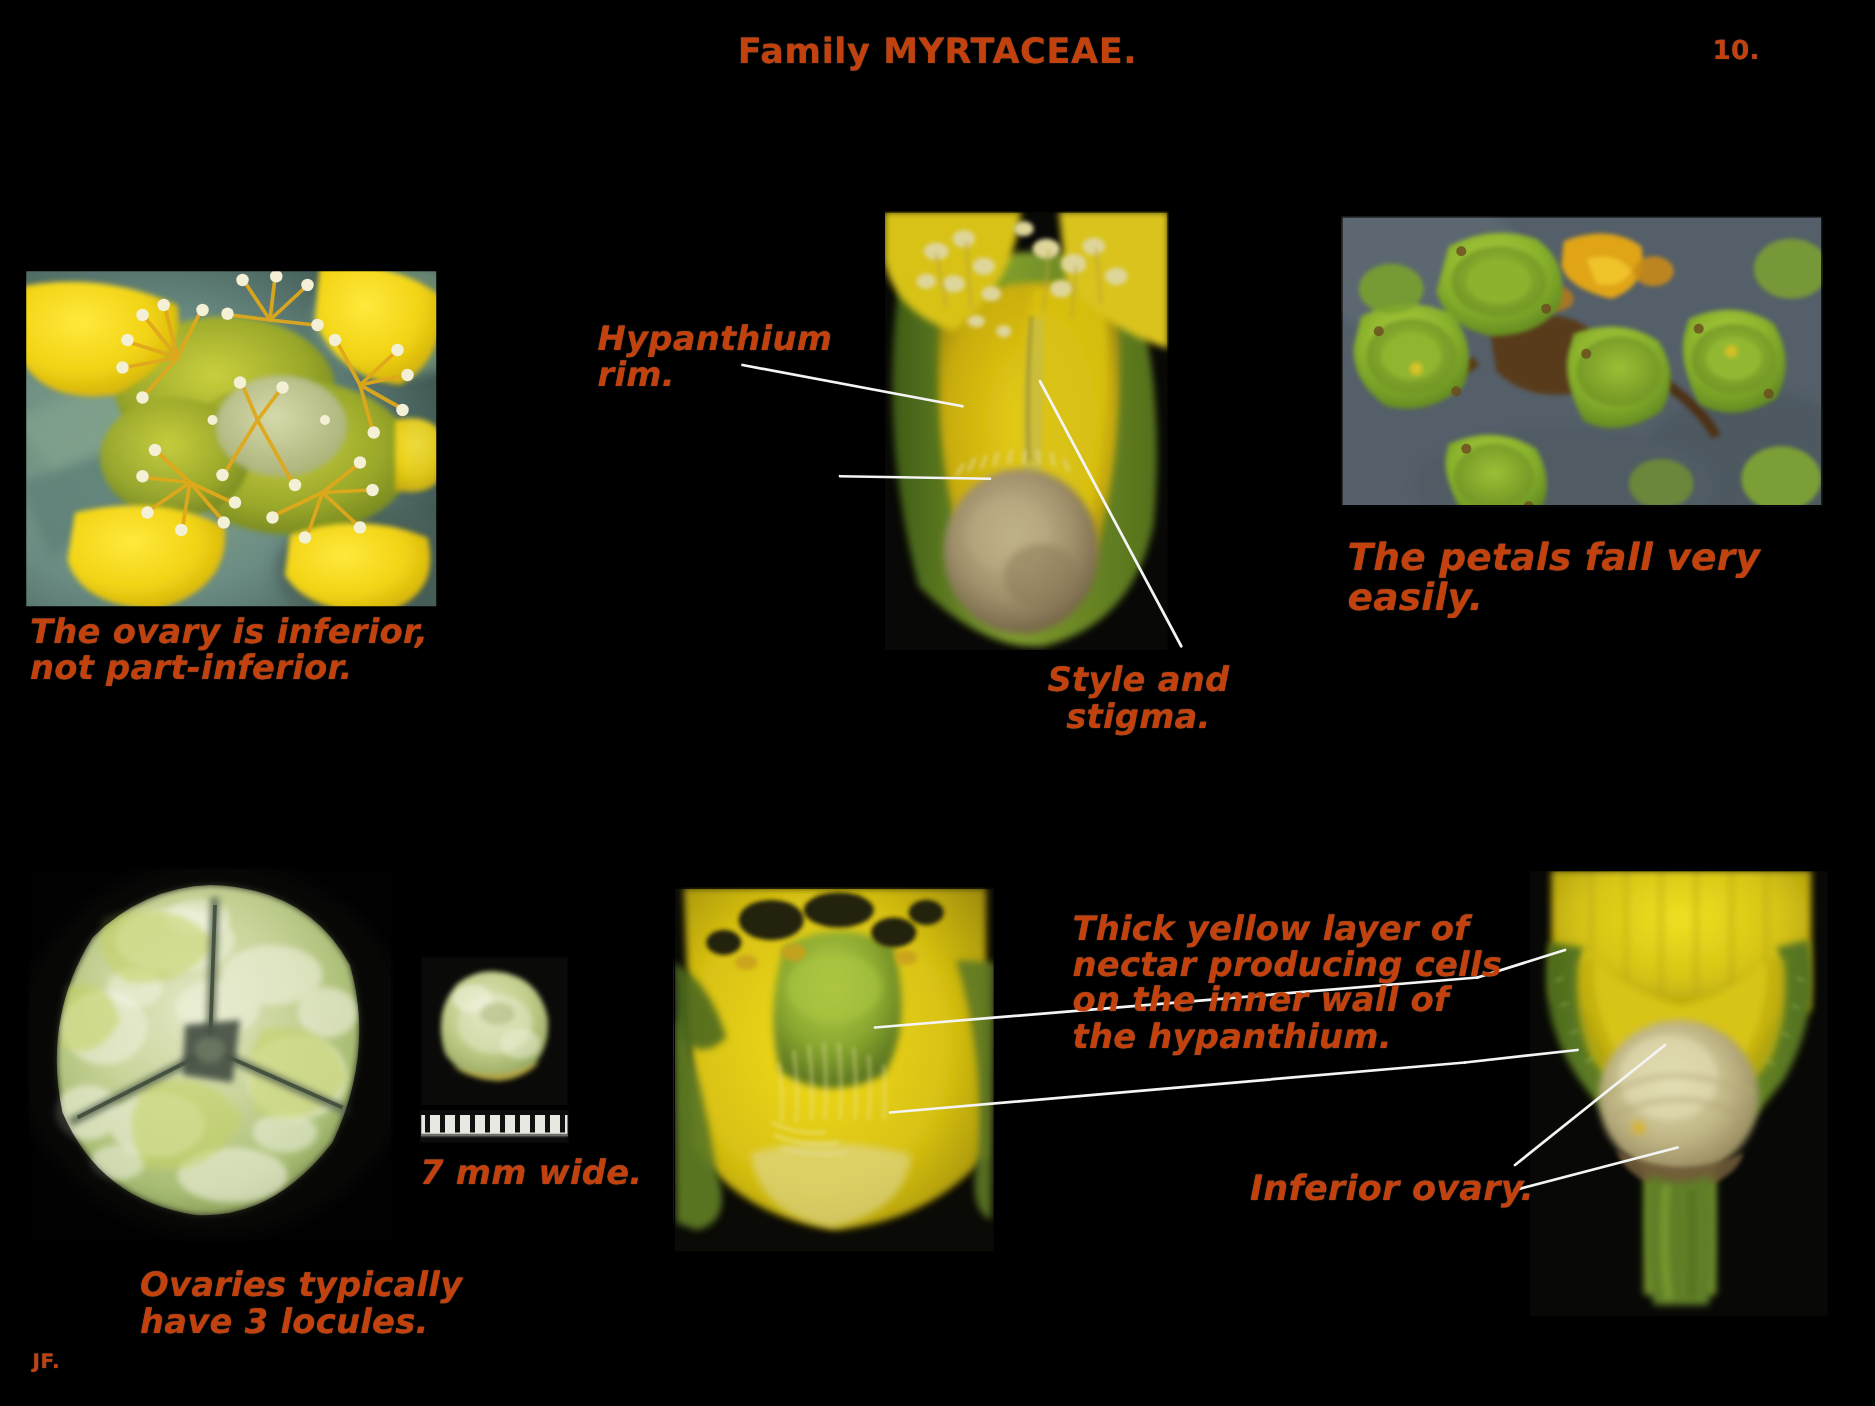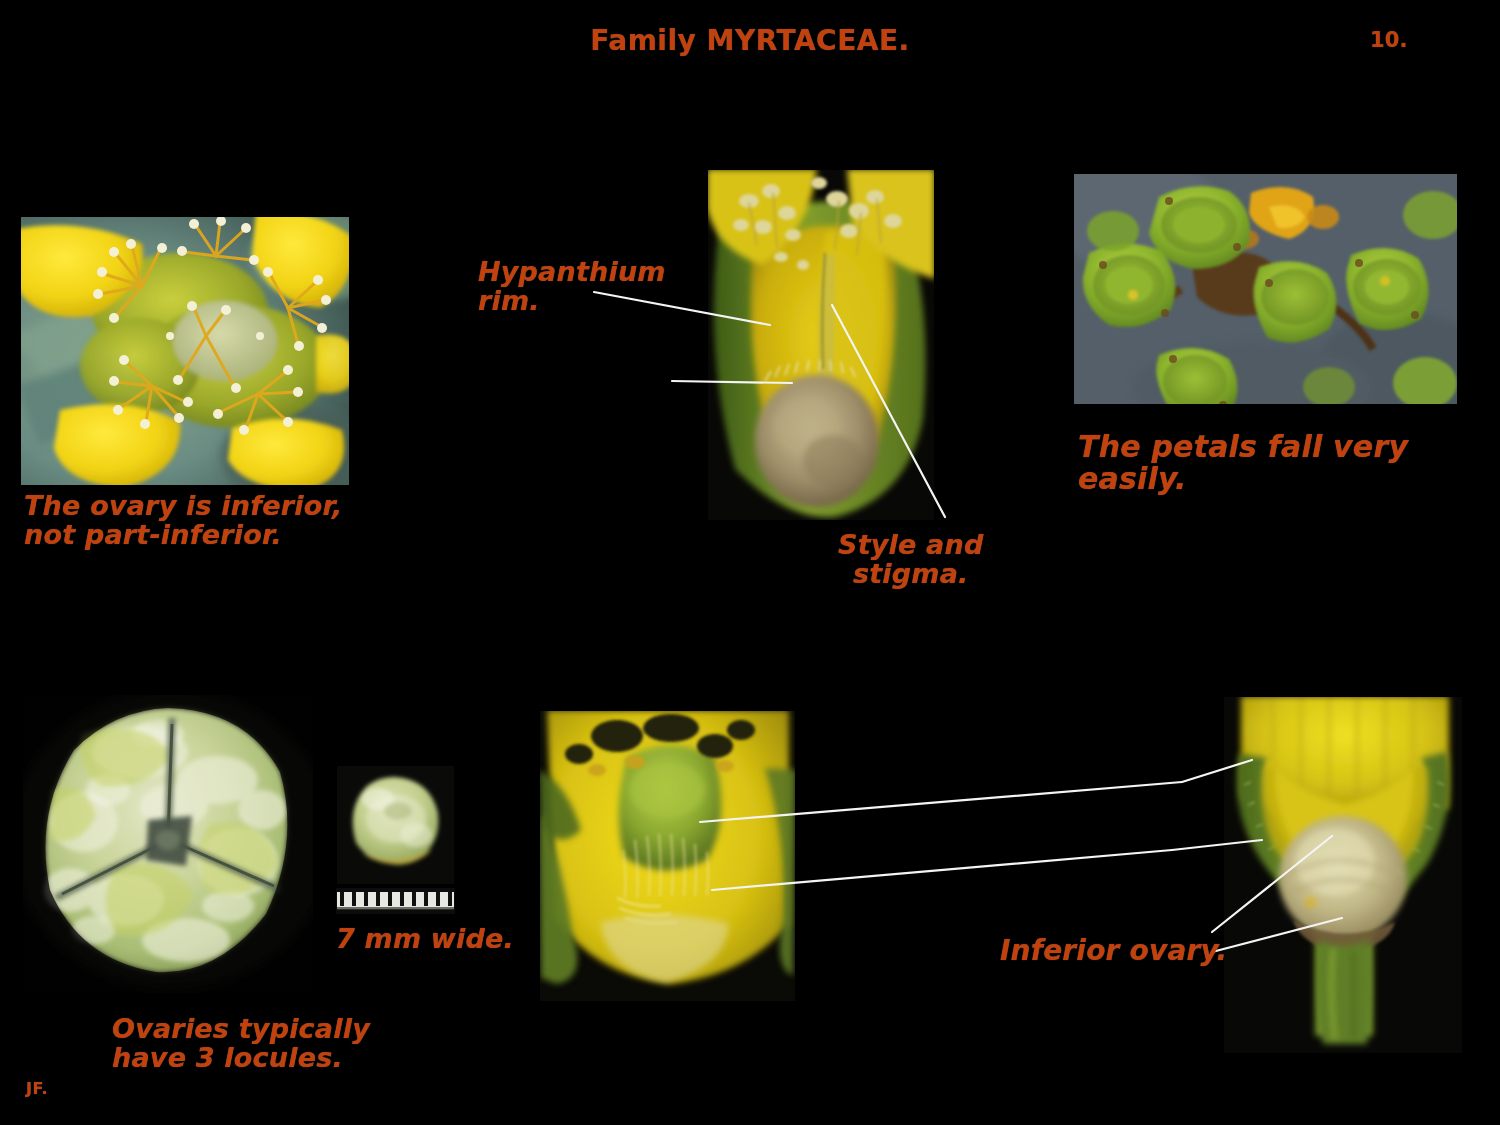--- a/index.html
+++ b/index.html
@@ -689,16 +689,20 @@
   <div class="txt" id="lbl-hypanthium">Hypanthium
 rim.</div>
   <div class="txt" id="lbl-style">Style and
 stigma.</div>
   <div class="txt" id="cap-ovary-inf">The ovary is inferior,
 not part-inferior.</div>
   <div class="txt" id="cap-petals">The petals fall very easily.</div>
   <div class="txt" id="cap-7mm">7 mm wide.</div>
   <div class="txt" id="cap-locules">Ovaries typically
 have 3 locules.</div>
+  <div class="txt" id="lbl-nectar">Thick yellow layer of
+nectar producing cells
+on the inner wall of
+the hypanthium.</div>
   <div class="txt" id="lbl-inf-ovary">Inferior ovary.</div>
   <div class="txt" id="signature">JF.</div>
 
 </div>
 
 </body></html>

